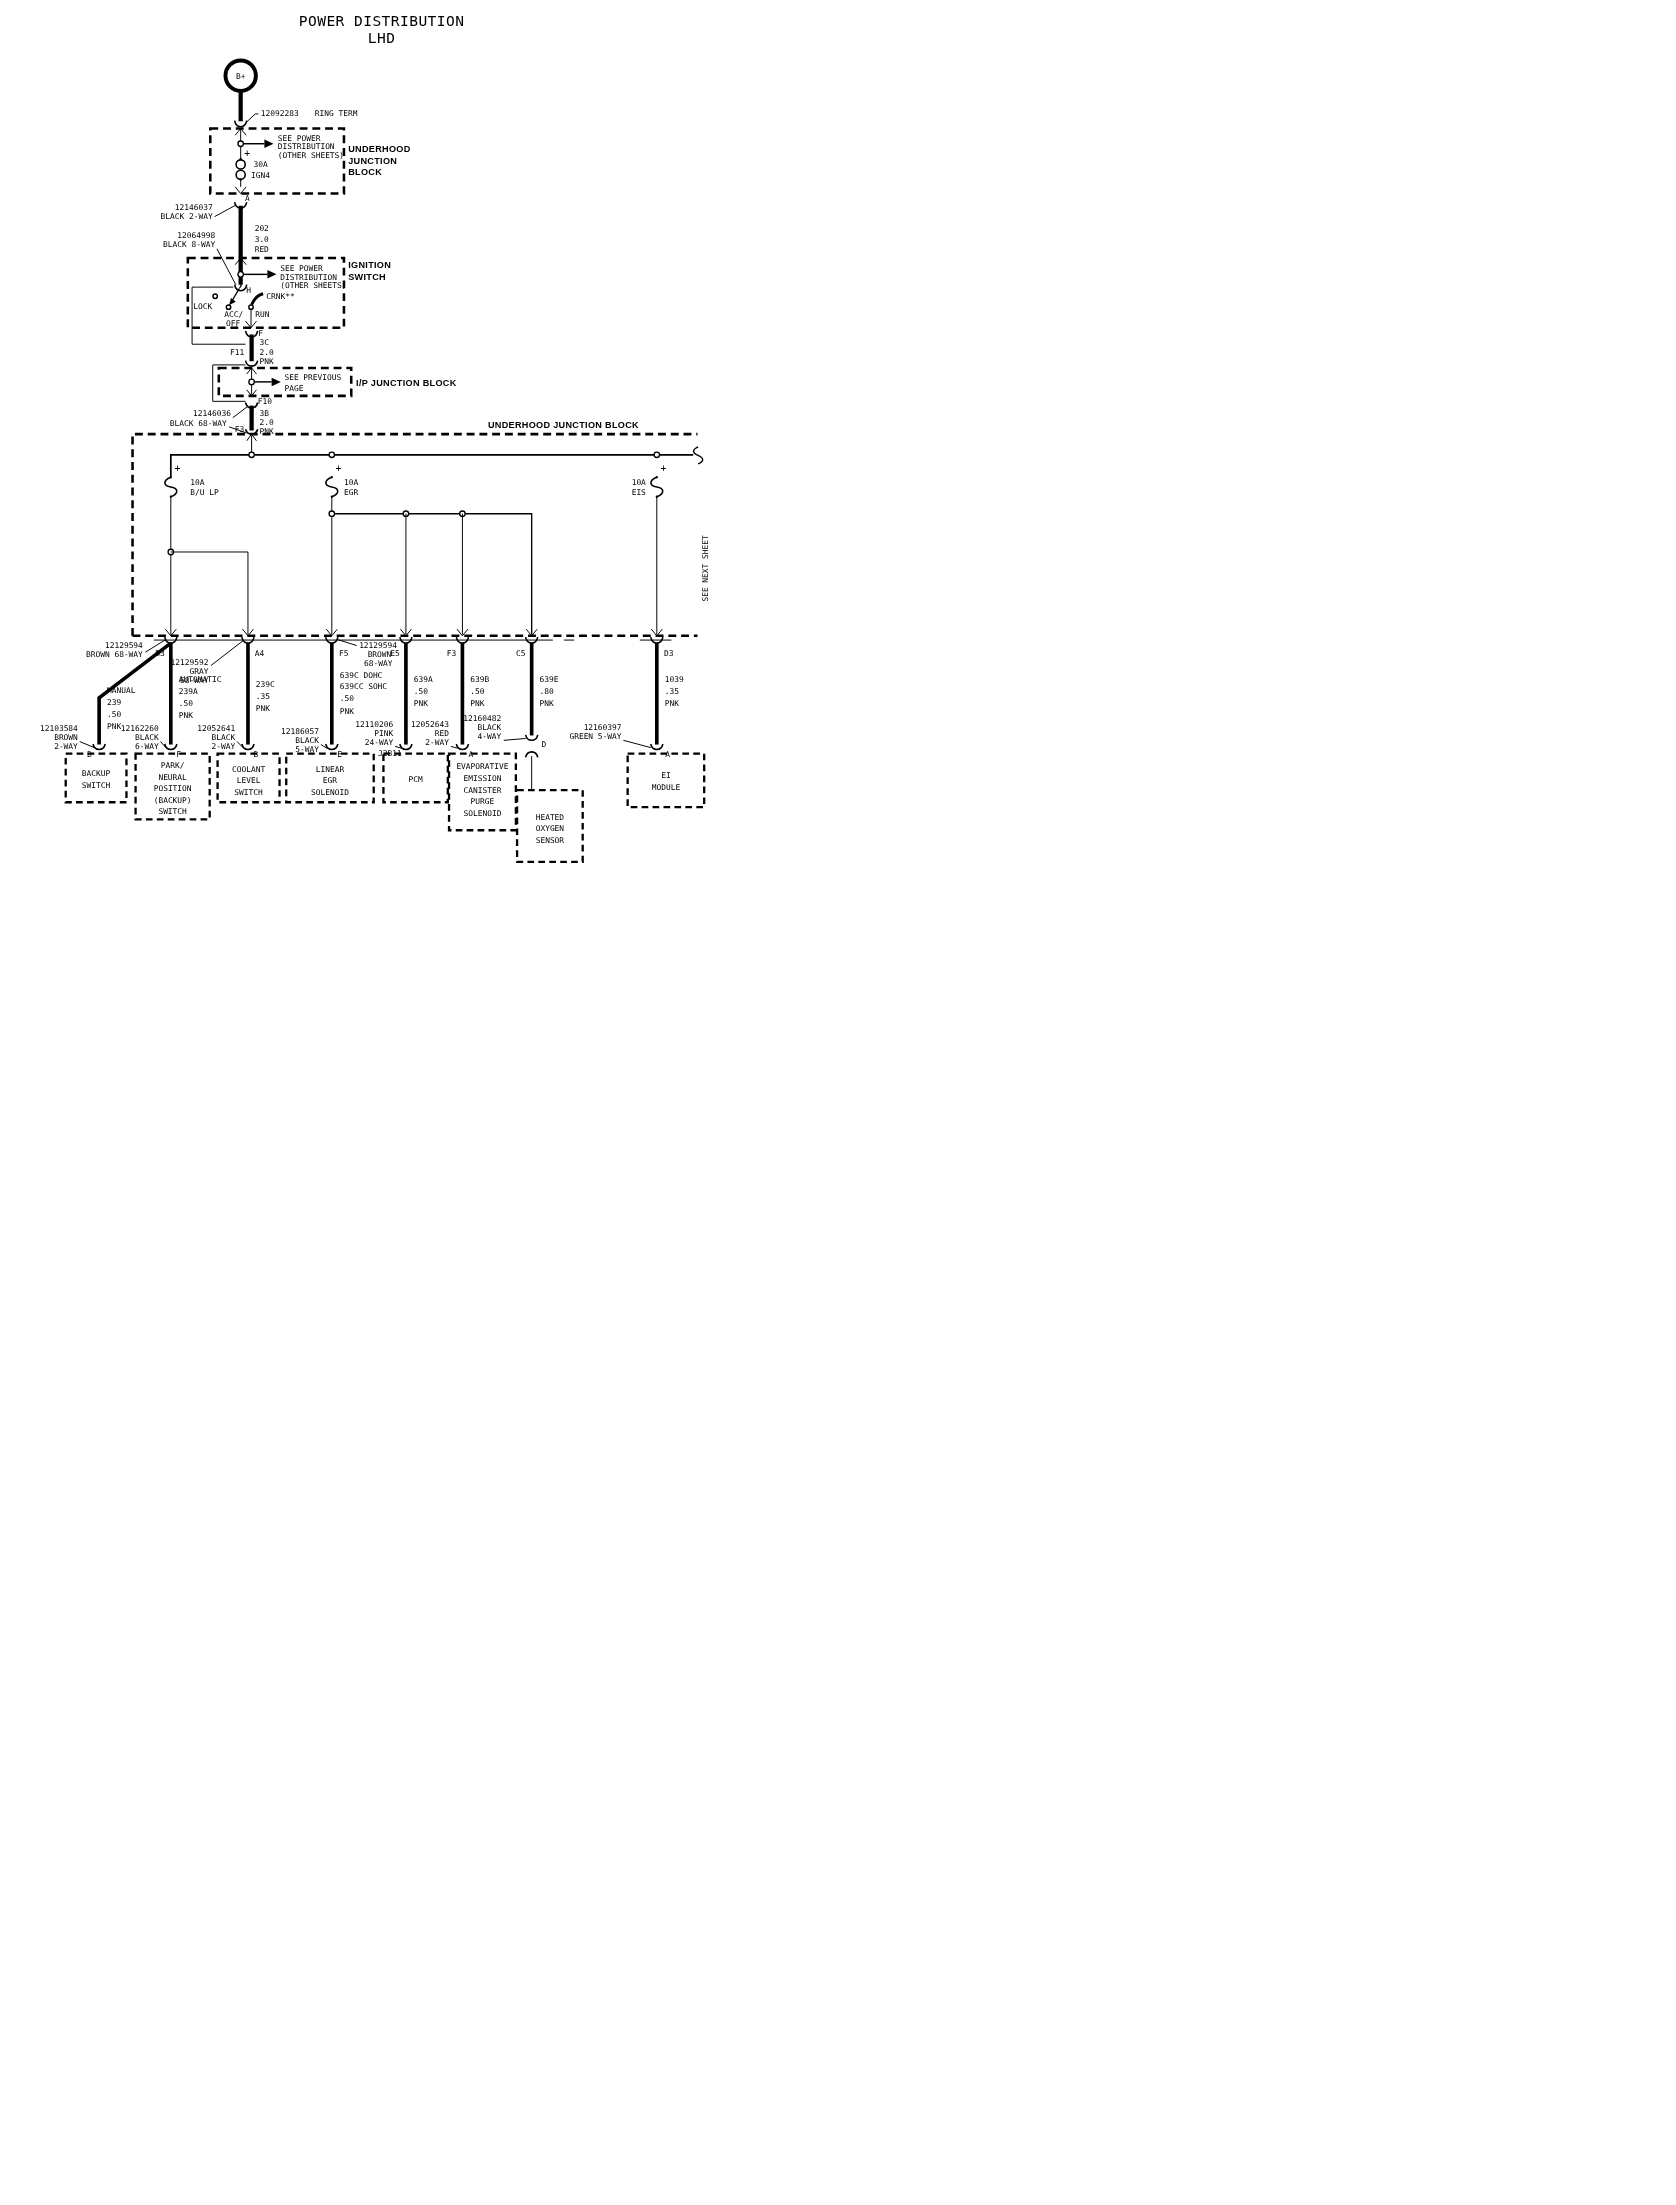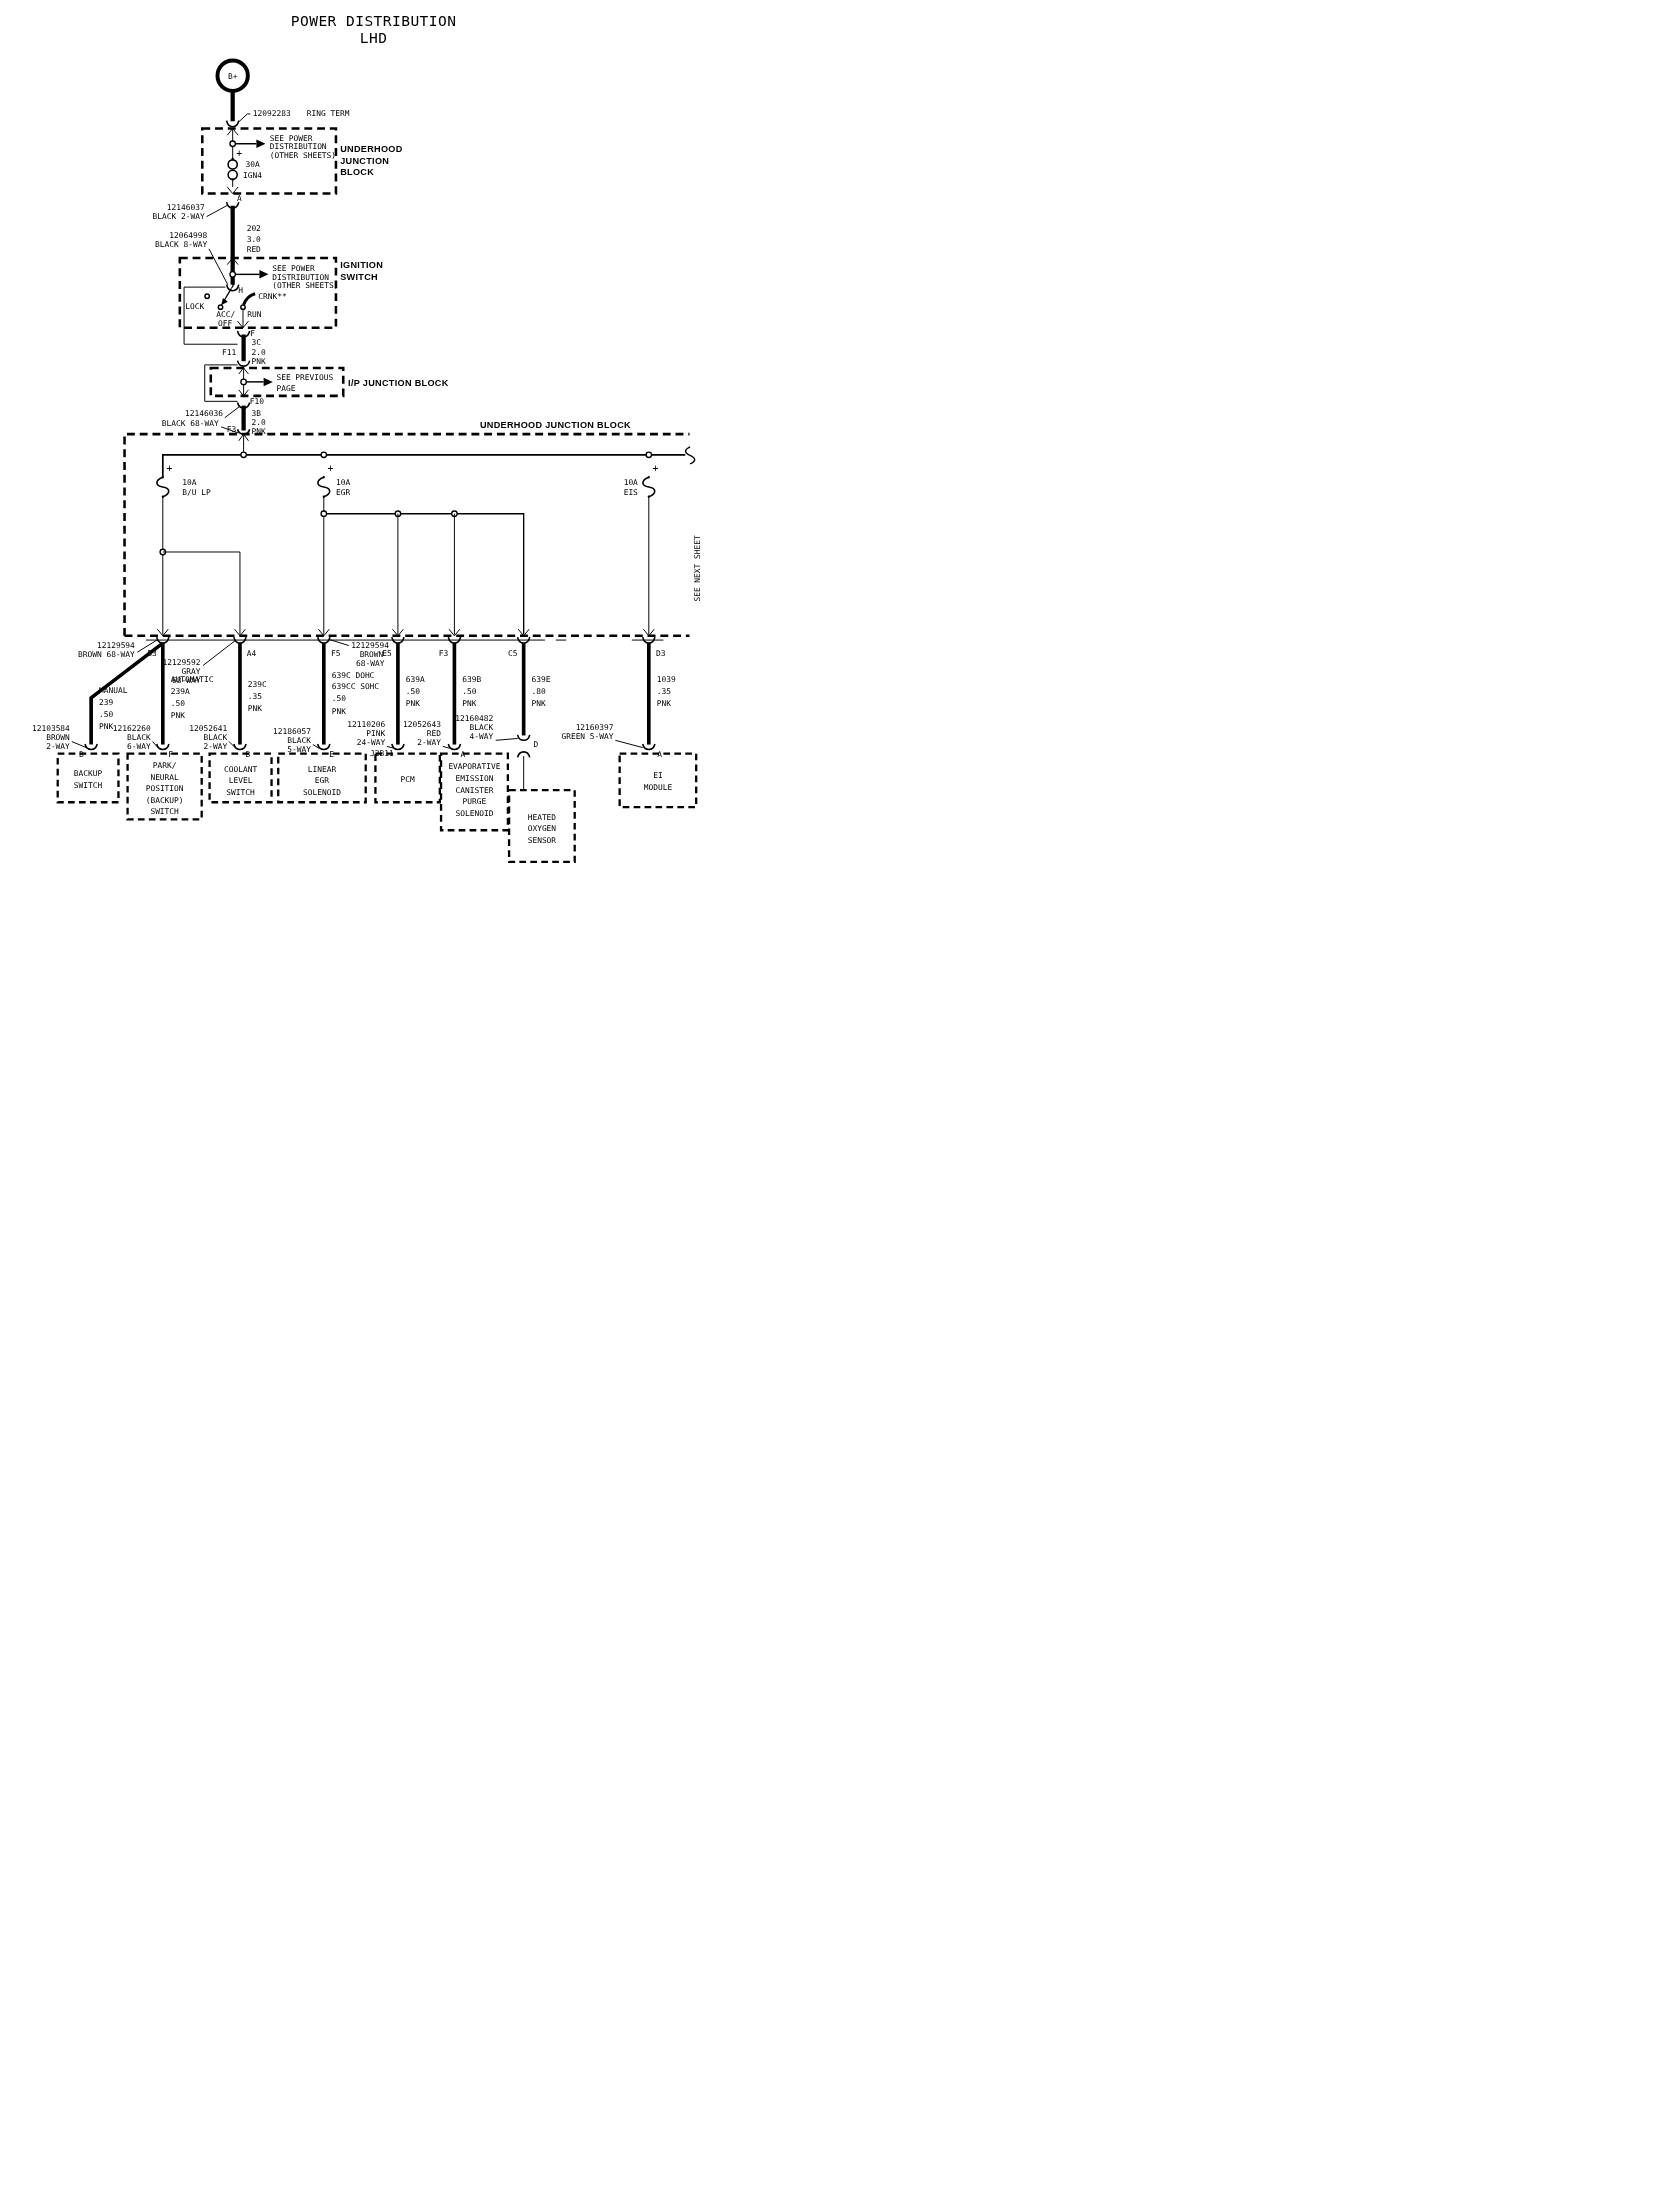--- a/index.html
+++ b/index.html
@@ -1,16 +1,16 @@
 <!DOCTYPE html>
 <html style="font-size:9.7px"><head>
 <meta charset="utf-8">
 <style>
   html,body{margin:0;padding:0;background:#ffffff;}
-  .page{width:729px;height:960px;position:relative;background:#fff;}
+  .page{width:729px;height:960px;position:relative;background:#fff;padding-left:8px;}
   svg{display:block;}
   .ln{stroke:#000;fill:none;stroke-width:1.6;}
   .w7{stroke:#000;fill:none;stroke-width:7;}
   .w6{stroke:#000;fill:none;stroke-width:6;}
   .w3{stroke:#000;fill:none;stroke-width:2.8;}
   .dash{stroke:#000;fill:none;stroke-width:4.2;stroke-dasharray:13 8;}
   .dash2{stroke:#000;fill:none;stroke-width:3.8;stroke-dasharray:11 7;}
   .cup{stroke:#000;fill:none;stroke-width:2.6;}
   .jdot{fill:#fff;stroke:#000;stroke-width:2.2;}
   .contact{fill:#fff;stroke:#000;stroke-width:2.4;}

